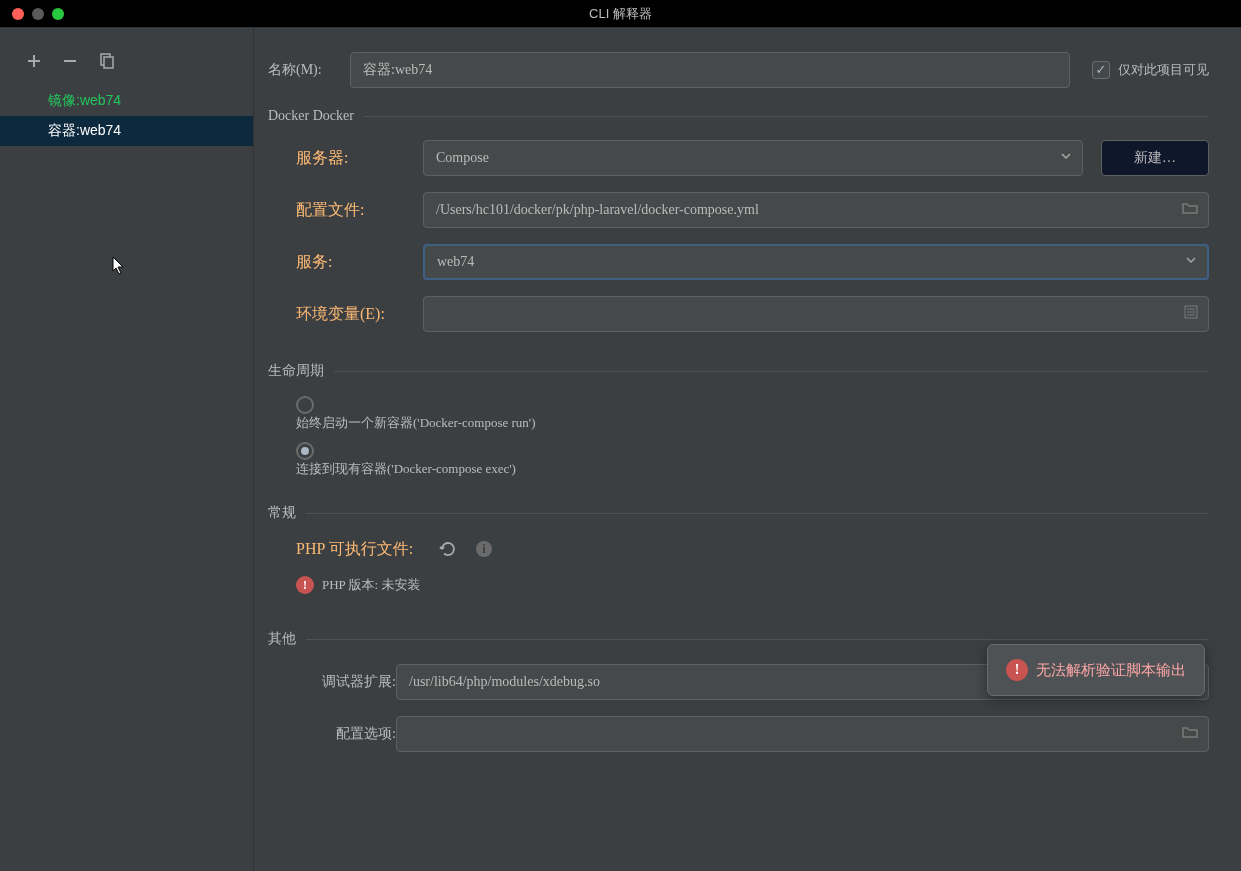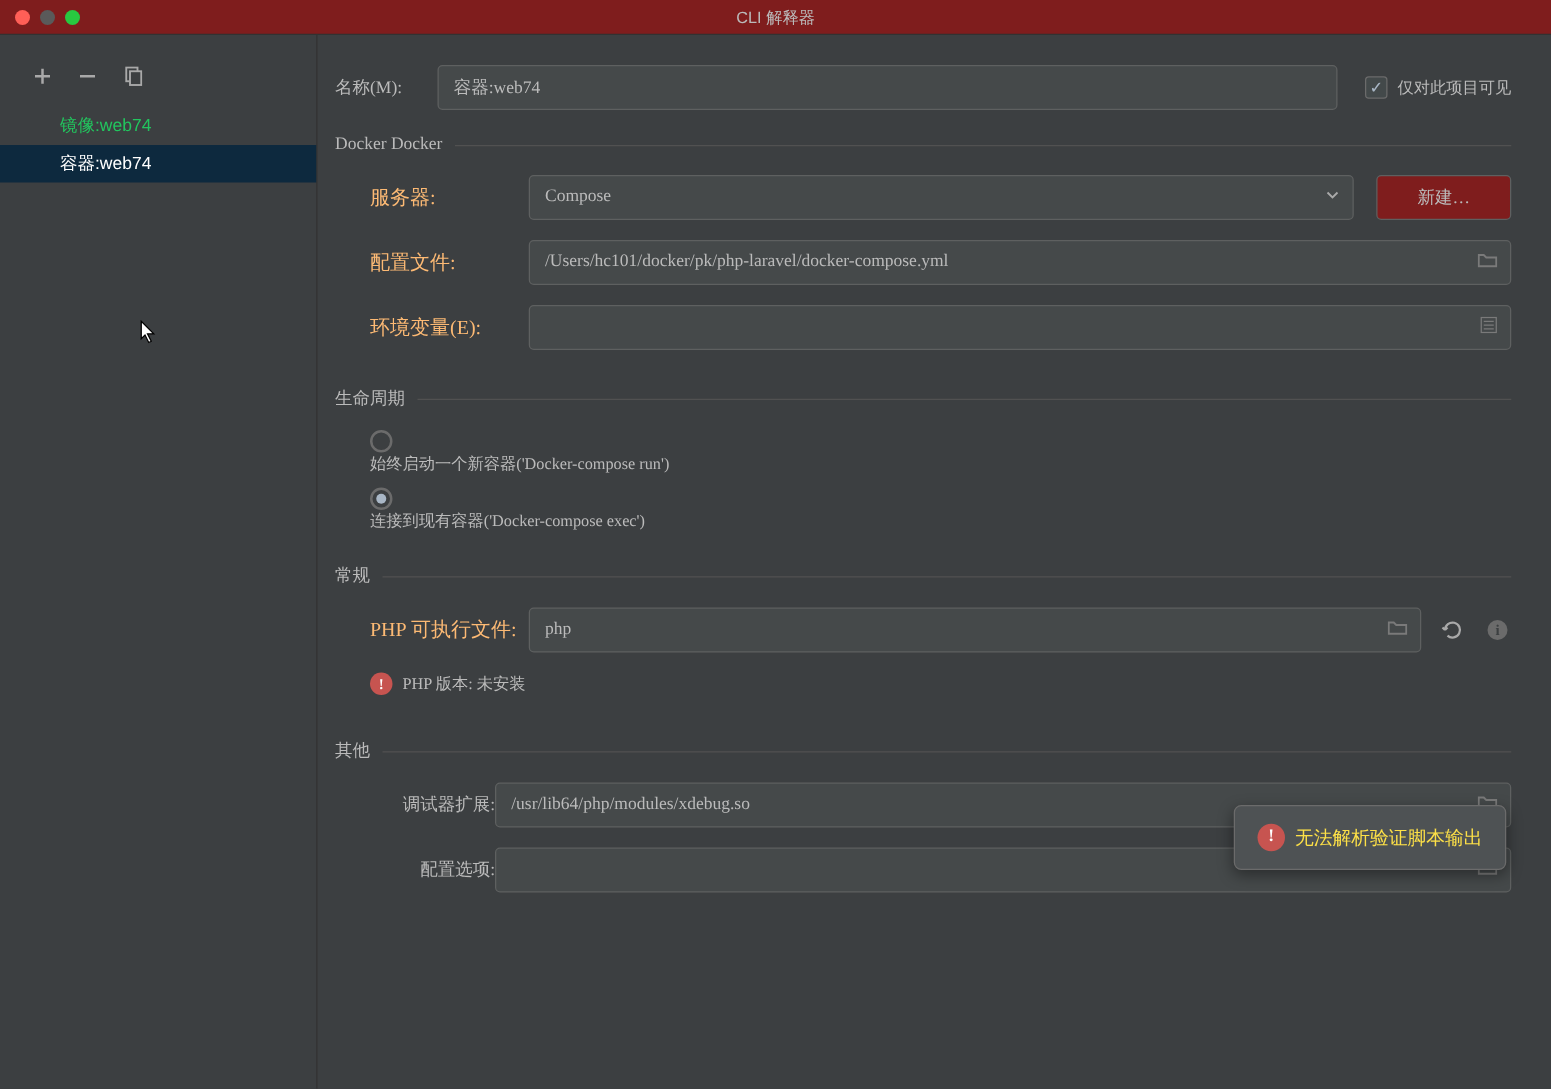--- a/index.html
+++ b/index.html
@@ -7,21 +7,21 @@
       font-family: -apple-system, BlinkMacSystemFont, "Segoe UI", sans-serif;
       background: #3c3f41;
       color: #bbbbbb;
       font-size: 13px;
       width: 1241px;
       height: 871px;
       overflow: hidden;
     }
     .titlebar {
       height: 28px;
-      background: #7f1d1d;
+      background: #000000;
       display: flex;
       align-items: center;
       position: relative;
       border-bottom: 1px solid #323232;
     }
     .traffic-lights {
       display: flex;
       gap: 8px;
       padding-left: 12px;
     }
@@ -158,21 +158,21 @@
       color: #bbbbbb;
       font-size: 14px;
     }
     .section-header .line {
       flex: 1;
       height: 1px;
       background: #515151;
       margin-left: 10px;
     }
     .btn {
-      background: #7f1d1d;
+      background: #0f172a;
       border: 1px solid #5e6060;
       border-radius: 4px;
       padding: 8px 20px;
       color: #bbbbbb;
       font-size: 14px;
       height: 36px;
       display: flex;
       align-items: center;
       justify-content: center;
       cursor: pointer;
@@ -334,20 +334,31 @@
       <div class="input">
         <span>/Users/hc101/docker/pk/php-laravel/docker-compose.yml</span>
         <span class="browse-icon">
           <svg width="16" height="14" viewBox="0 0 16 14">
               <path d="M1 3 L1 12 L15 12 L15 5 L7 5 L5 3 Z" fill="none" stroke="currentColor" stroke-width="1.5"></path>
             </svg>
         </span>
       </div>
     </div>
 
+    <div class="row">
+      <div class="label-wide">服务:</div>
+      <div class="input focused">
+        <span>web74</span>
+        <span class="dropdown-arrow">
+          <svg width="12" height="12" viewBox="0 0 12 12">
+              <path d="M2 4 L6 8 L10 4" fill="none" stroke="currentColor" stroke-width="1.5"></path>
+            </svg>
+        </span>
+      </div>
+    </div>
 
     <div class="row">
       <div class="label-wide">环境变量(E):</div>
       <div class="input">
         <span></span>
         <span class="browse-icon">
           <svg width="14" height="14" viewBox="0 0 14 14">
               <rect x="1" y="1" width="12" height="12" fill="none" stroke="currentColor"></rect>
               <path d="M3 4h8M3 7h8M3 10h8" stroke="currentColor"></path>
             </svg>
@@ -373,28 +384,20 @@
       <span>连接到现有容器('Docker-compose exec')</span>
     </div>
 
     <div class="section-header" style="margin-top:26px;">
       <span>常规</span>
       <div class="line"></div>
     </div>
 
     <div class="row">
       <div class="label-wide">PHP 可执行文件:</div>
-      <div class="input">
-        <span>php</span>
-        <span class="browse-icon">
-          <svg width="16" height="14" viewBox="0 0 16 14">
-              <path d="M1 3 L1 12 L15 12 L15 5 L7 5 L5 3 Z" fill="none" stroke="currentColor" stroke-width="1.5"></path>
-            </svg>
-        </span>
-      </div>
       <div class="icon-btn">
         <svg width="18" height="18" viewBox="0 0 18 18">
             <path d="M3 9a6 6 0 1 1 2 4.5M3 9l-2-2M3 9l2-2" fill="none" stroke="currentColor" stroke-width="1.8"></path>
           </svg>
       </div>
       <div class="icon-btn">
         <svg width="18" height="18" viewBox="0 0 18 18">
             <circle cx="9" cy="9" r="8" fill="#6b6b6b"></circle>
             <text x="9" y="13" text-anchor="middle" fill="#3c3f41" font-size="12" font-weight="bold">i</text>
           </svg>
@@ -430,17 +433,17 @@
         <span class="browse-icon">
           <svg width="16" height="14" viewBox="0 0 16 14">
               <path d="M1 3 L1 12 L15 12 L15 5 L7 5 L5 3 Z" fill="none" stroke="currentColor" stroke-width="1.5"></path>
             </svg>
         </span>
       </div>
     </div>
 
     <div class="tooltip">
       <div class="error-icon">!</div>
-      <span style="font-size:15px;color:#fde047;">无法解析验证脚本输出</span>
+      <span style="font-size:15px;color:#fca5a5;">无法解析验证脚本输出</span>
     </div>
 
   </div>
 </div>
 
 </body></html>

